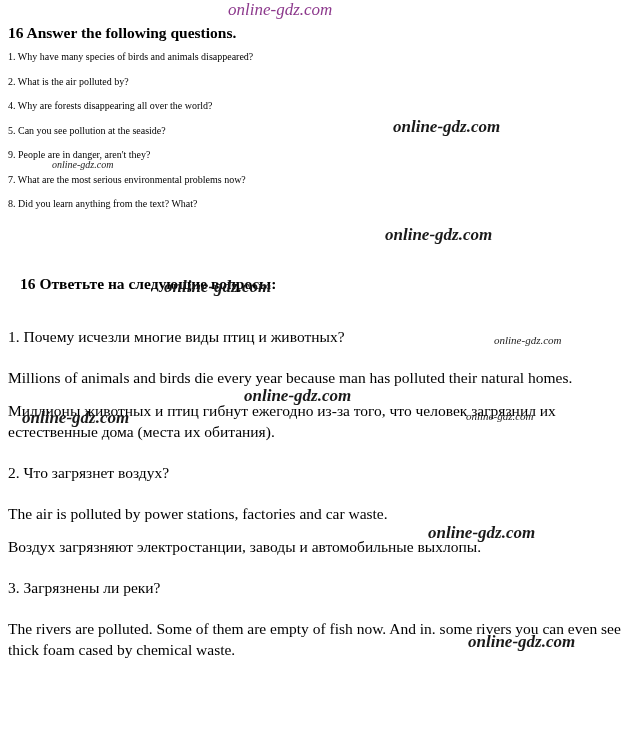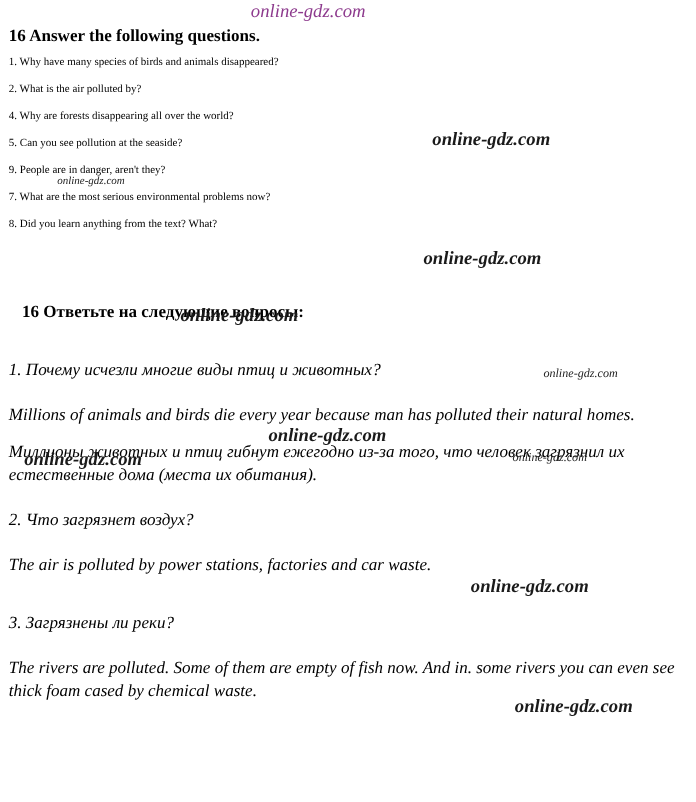--- a/index.html
+++ b/index.html
@@ -44,21 +44,20 @@
   .ru-heading {
     font-weight: bold;
     font-size: 15.5px;
     line-height: 21px;
     margin: 12px;
   }
   .para {
     font-size: 15.5px;
     line-height: 21px;
     margin: 0;
-    font-style: italic;
   }
   .para.en { }
   .para.ru { }
   .block {
     margin: 0;
   }
   
   .wm {
     position: absolute;
     color: #8d3a8d;
@@ -109,20 +108,21 @@
       <p class="para ru">Миллионы животных и птиц гибнут ежегодно из-за того, что человек загрязнил их естественные дома (места их обитания).</p>
     </div>
 
     <div class="spacer-md"></div>
 
     <div class="block">
       <p class="para ru">2. Что загрязнет воздух?</p>
       <div class="spacer-md"></div>
       <p class="para en">The air is polluted by power stations, factories and car waste.</p>
       <div class="spacer-sm"></div>
+      <p class="para ru">Воздух загрязняют электростанции, заводы и автомобильные выхлопы.</p>
     </div>
 
     <div class="spacer-md"></div>
 
     <div class="block">
       <p class="para ru">3. Загрязнены ли реки?</p>
       <div class="spacer-md"></div>
       <p class="para en">The rivers are polluted. Some of them are empty of fish now. And in. some rivers you can even see thick foam cased by chemical waste.</p>
       <div class="spacer-sm"></div>
     </div>

